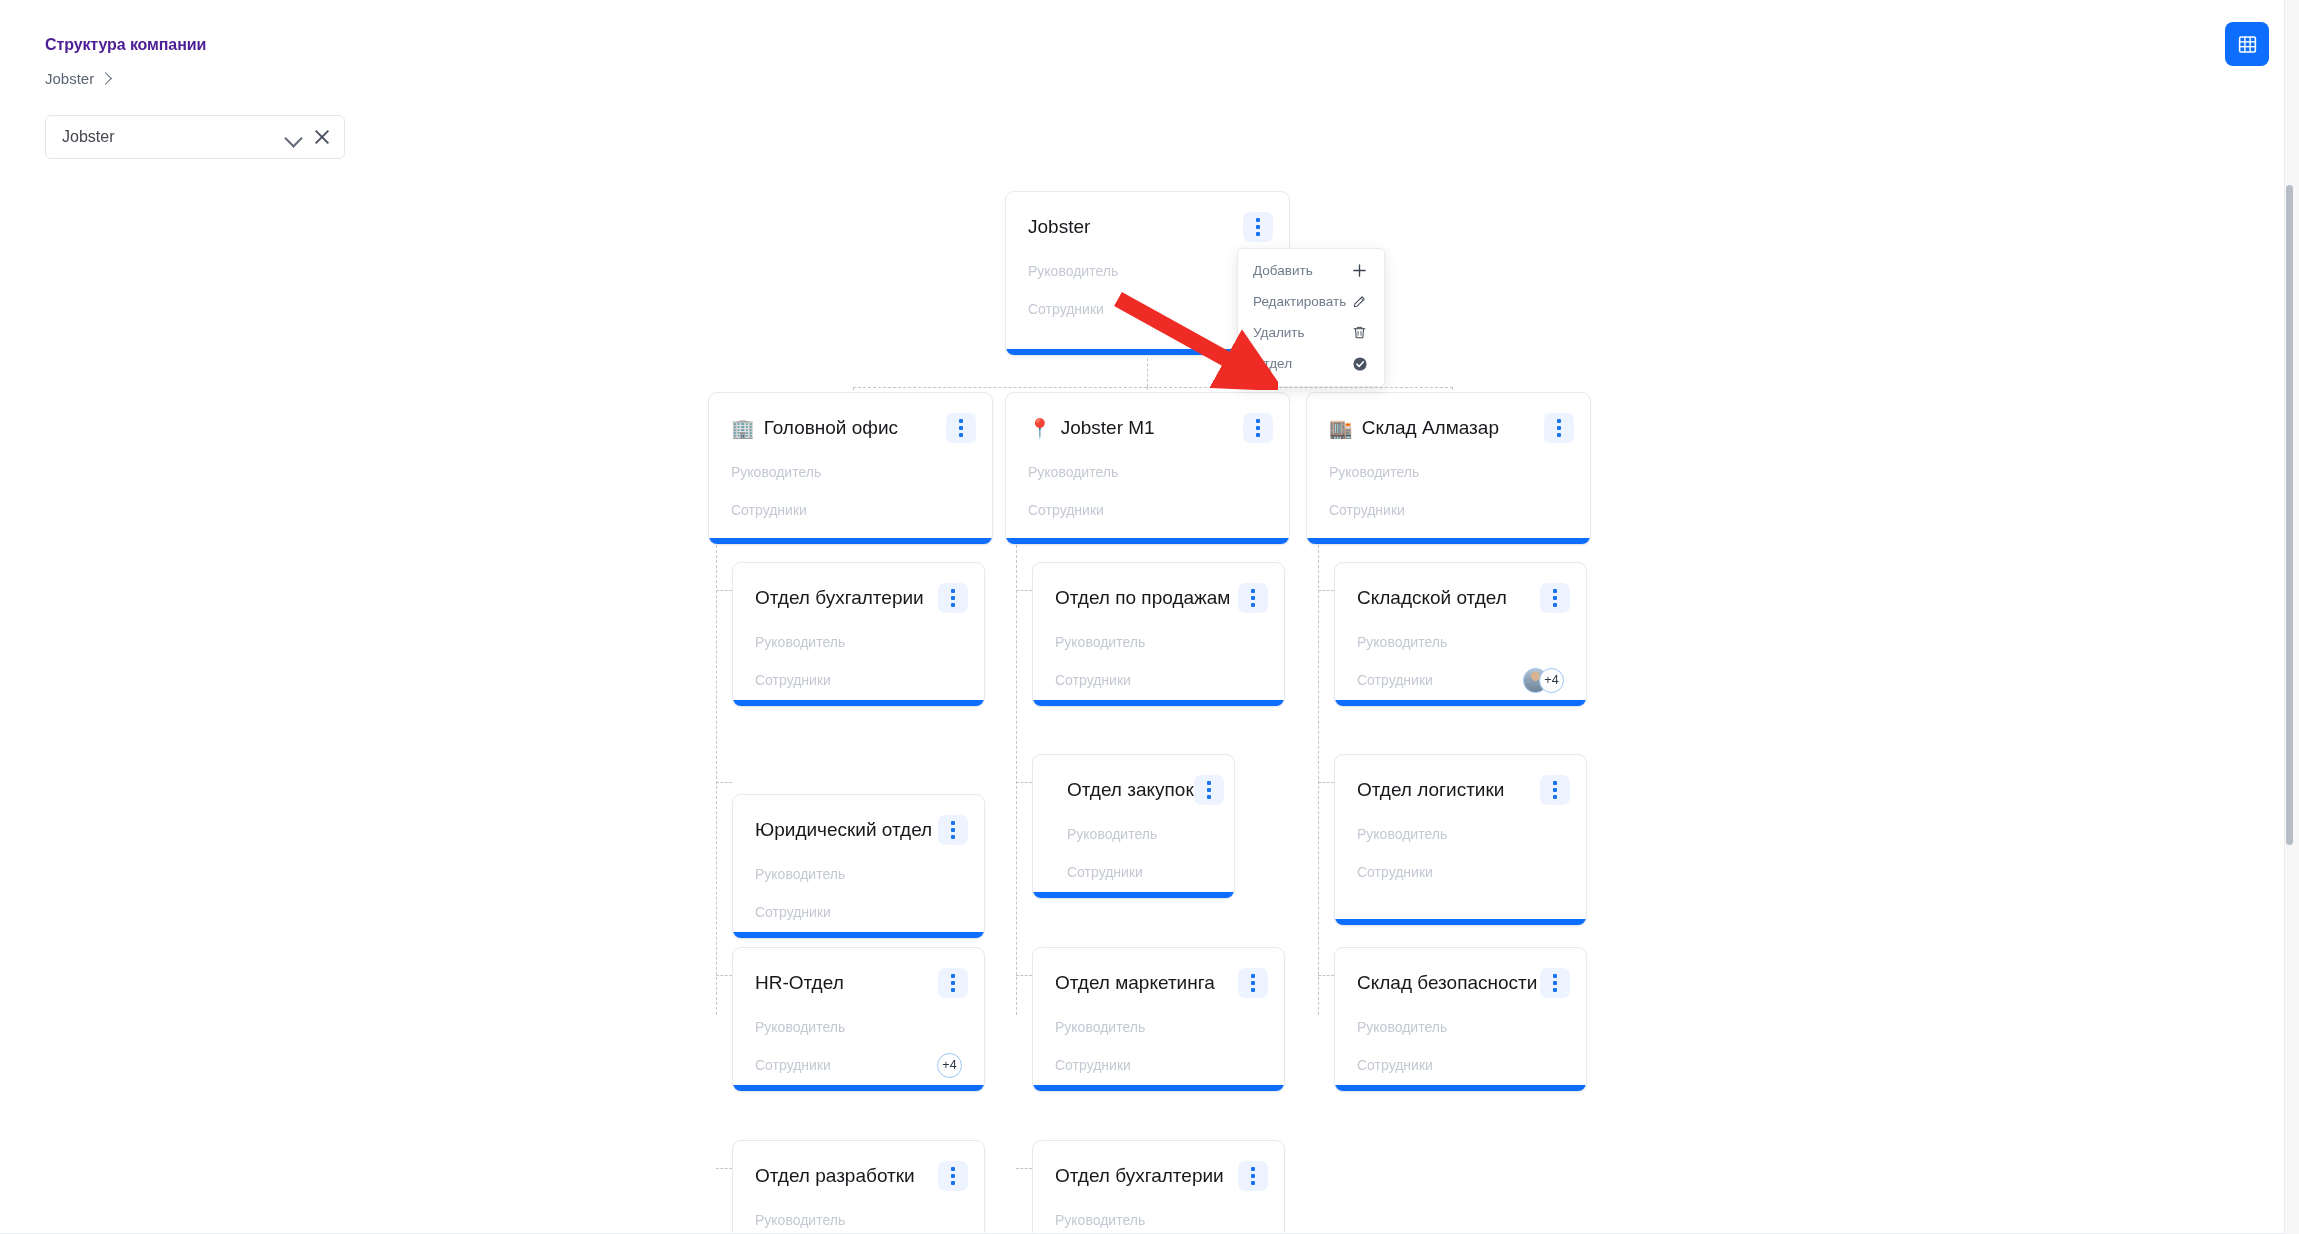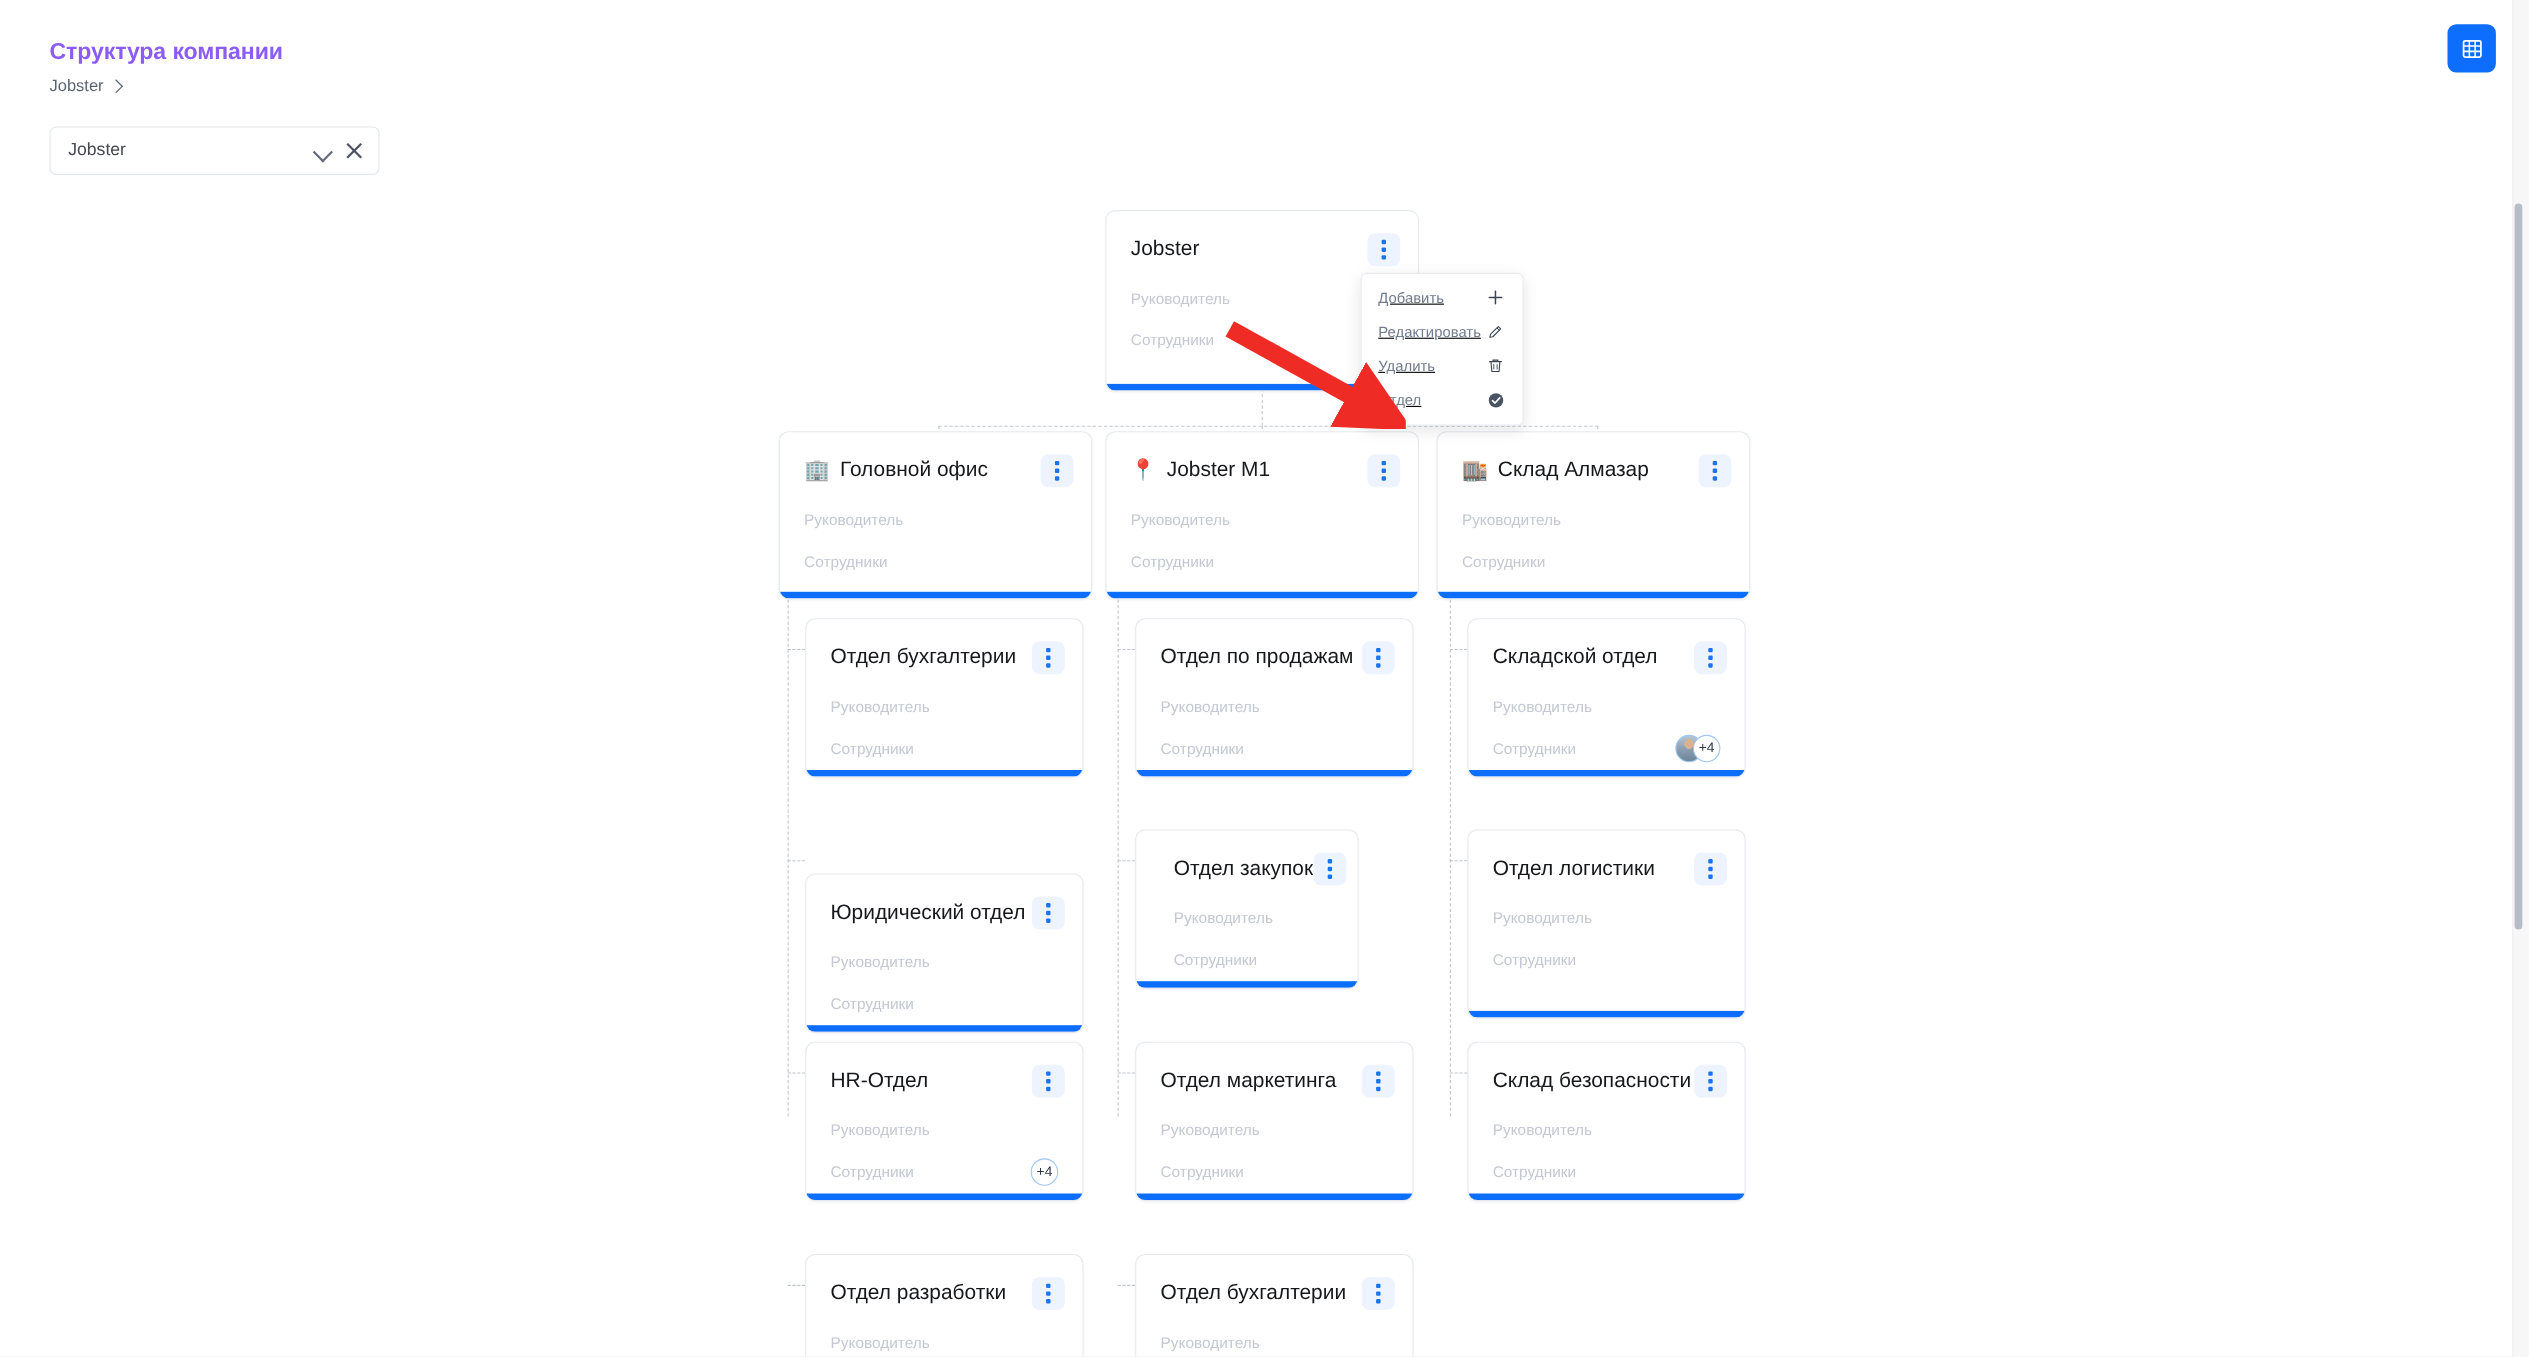--- a/index.html
+++ b/index.html
@@ -15,23 +15,23 @@
     width: 2299px;
     height: 1234px;
     background: #ffffff;
     overflow: hidden;
   }
 
   
   .page-title {
     position: absolute;
     left: 45px; top: 36px;
-    font-size: 21px;
+    font-size: 16px;
     font-weight: bold;
-    color: #8b5cf6;
+    color: #4c1d95;
     letter-spacing: -0.1px;
   }
   .breadcrumb {
     position: absolute;
     left: 45px; top: 70px;
     display: flex;
     align-items: center;
     gap: 7px;
     font-size: 15px;
     color: #5b6474;
@@ -226,21 +226,20 @@
   .ctx-menu {
     position: absolute;
     left: 1237px; top: 248px;
     width: 148px;
     background: #ffffff;
     border: 1px solid #e9ebef;
     border-radius: 5px;
     box-shadow: 0 4px 14px rgba(16,24,40,0.10);
     padding: 6px 0 7px 0;
     z-index: 60;
-    text-decoration: underline;
   }
   .ctx-item {
     display: flex;
     align-items: center;
     justify-content: space-between;
     padding: 7px 16px 7px 15px;
     font-size: 13.5px;
     color: #707b8c;
     cursor: pointer;
     white-space: nowrap;

